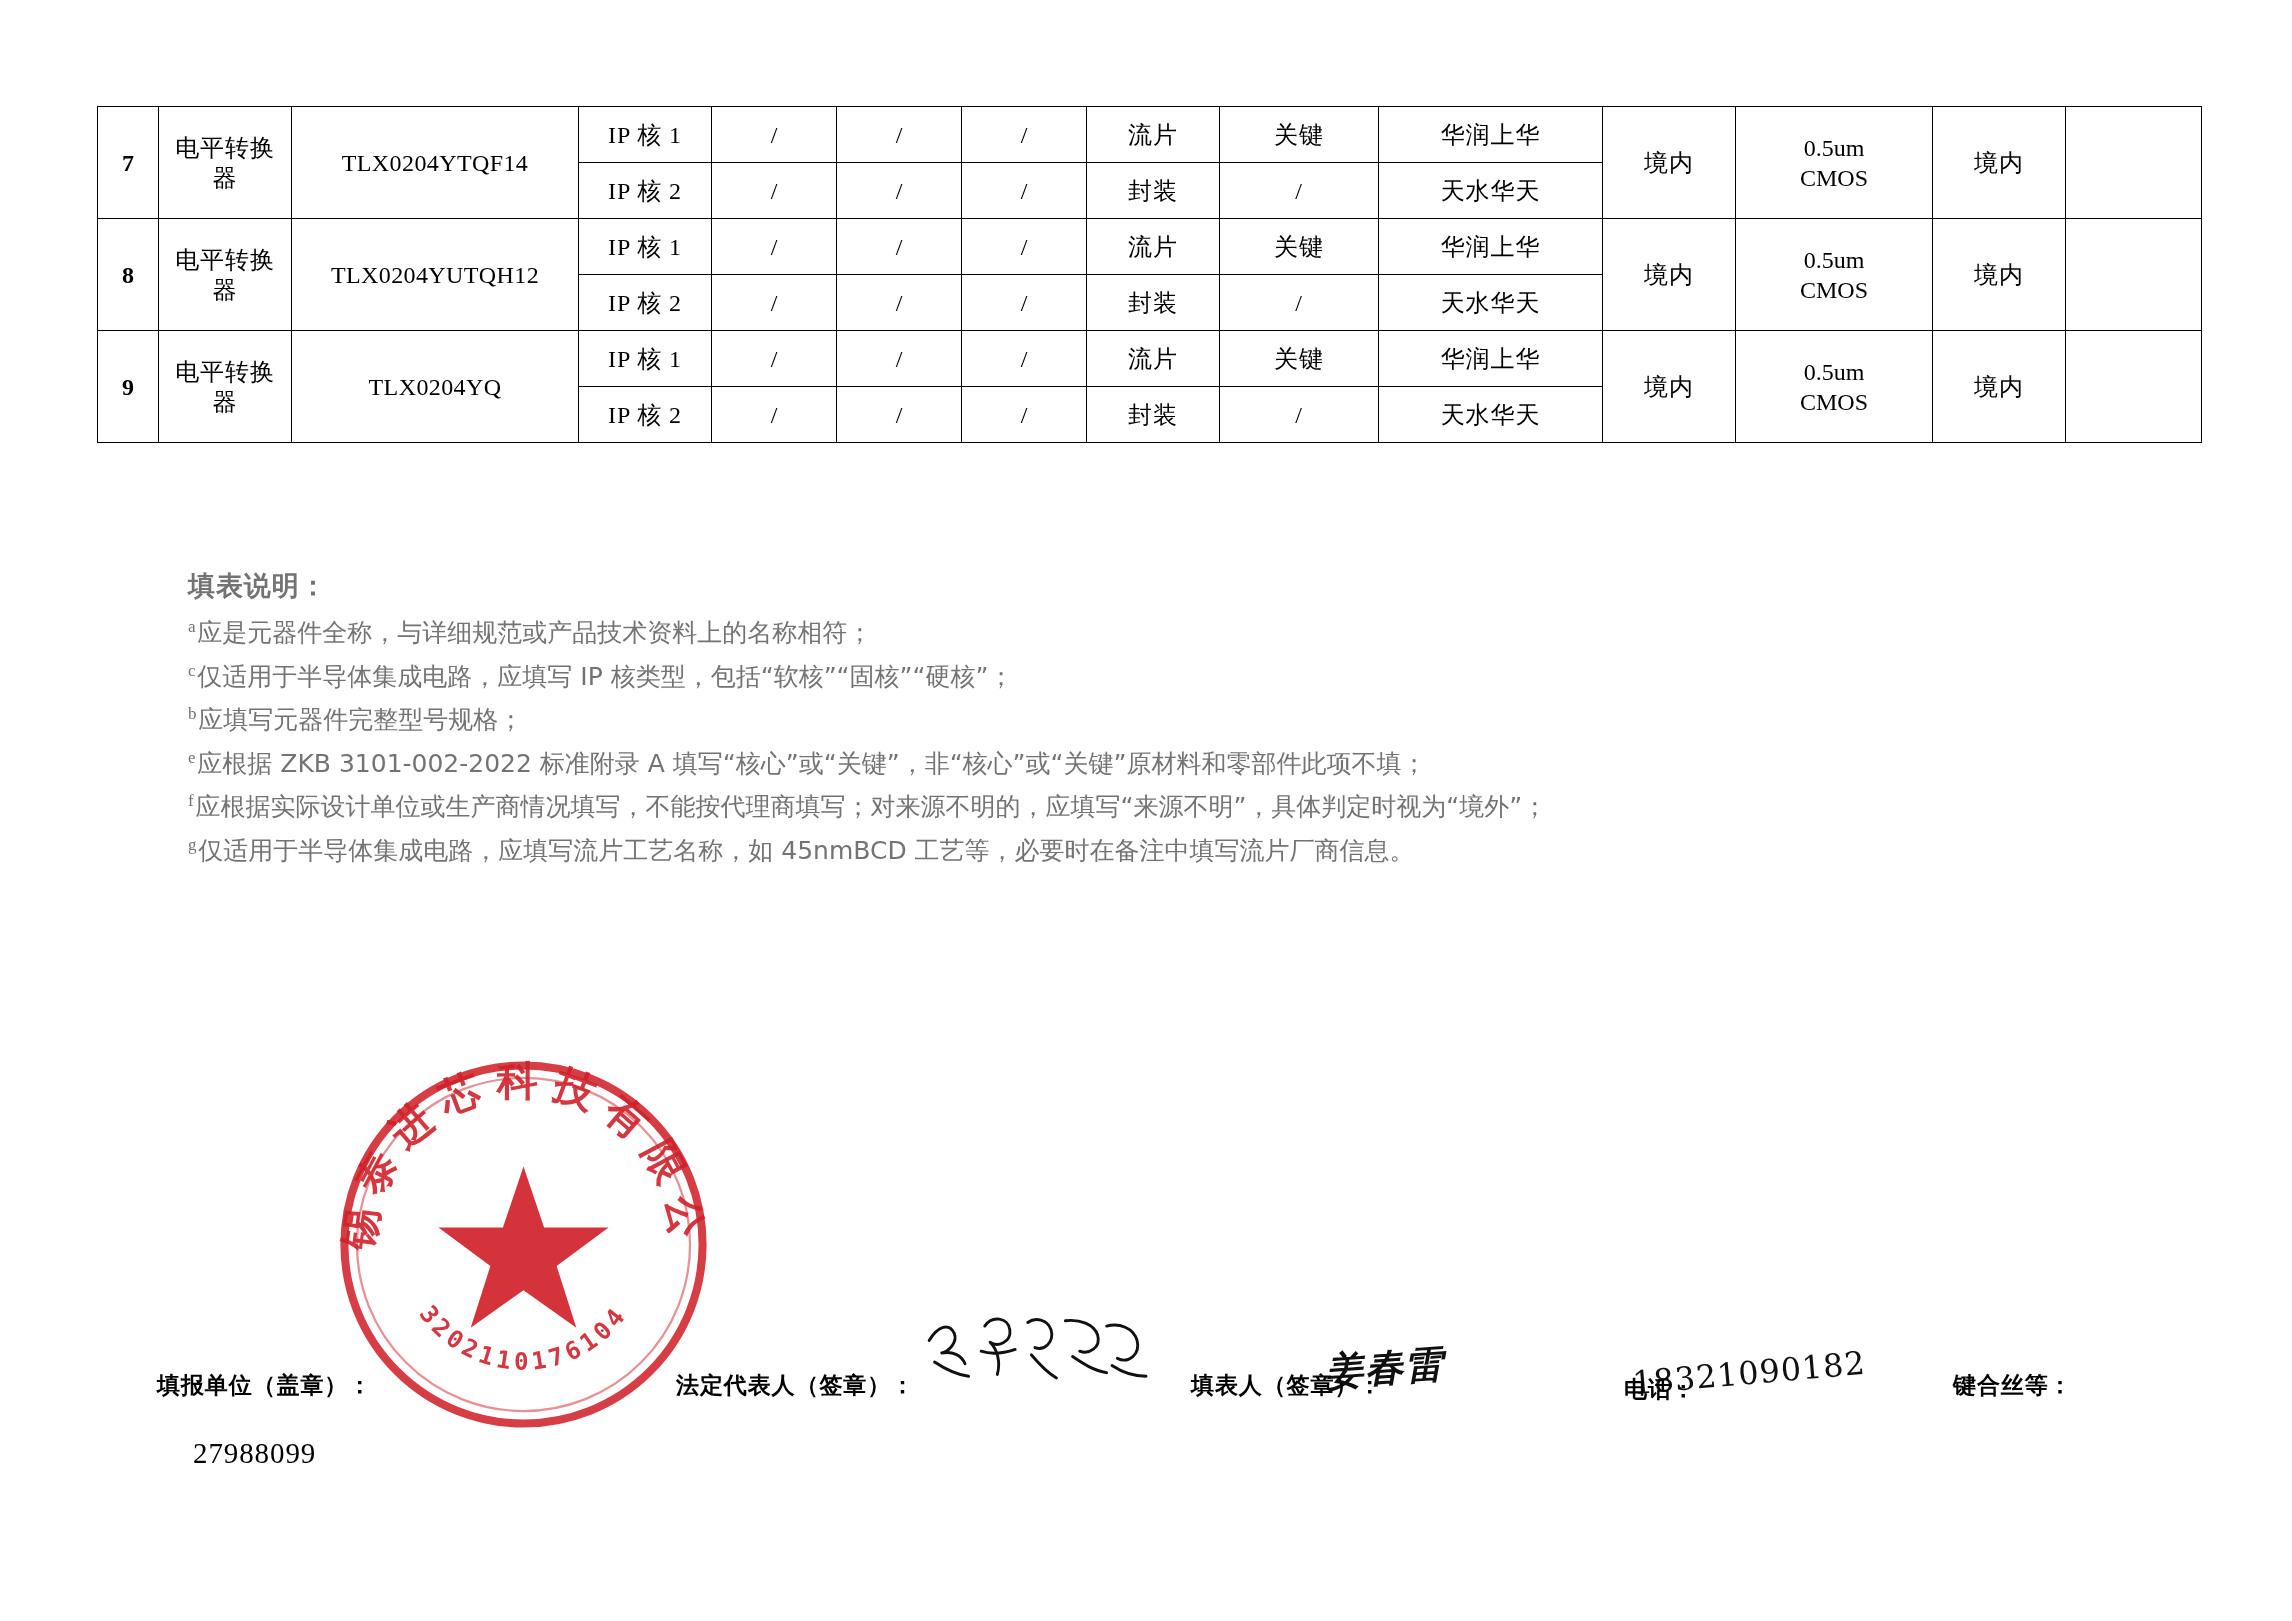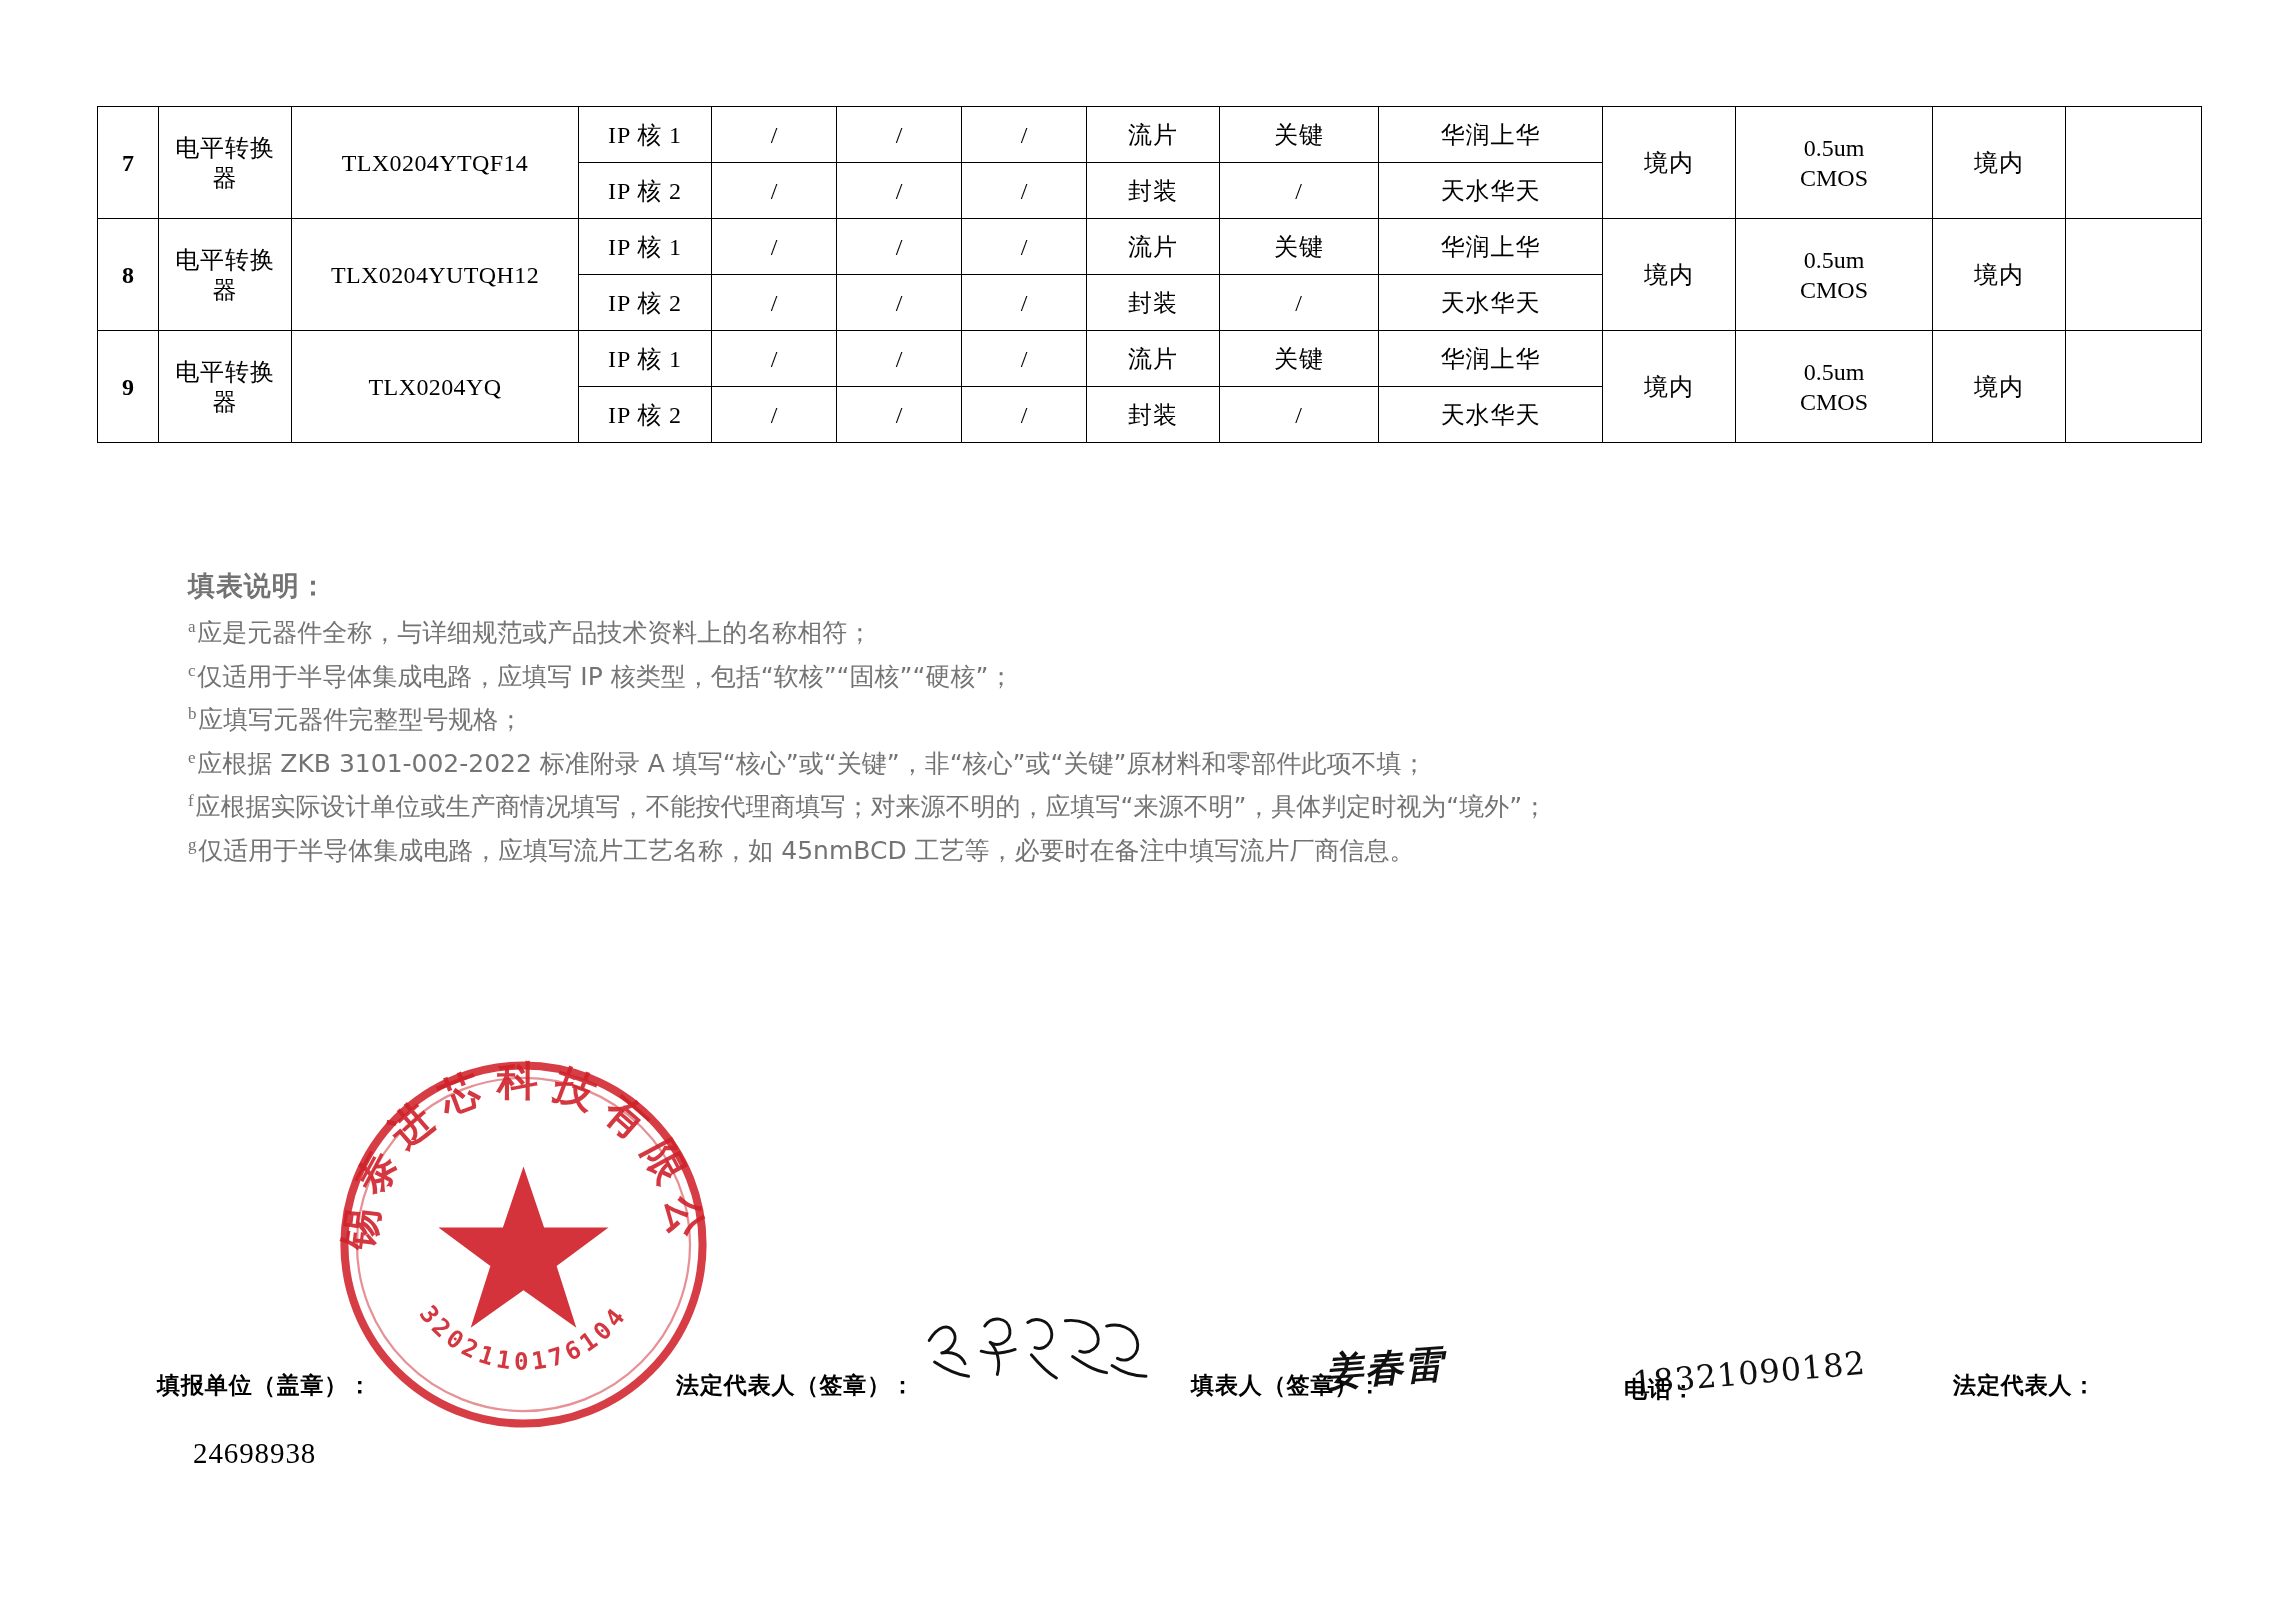--- a/index.html
+++ b/index.html
@@ -304,19 +304,19 @@
   </svg>
 
   <div class="hand hand-sign2">姜春雷</div>
   <div class="hand hand-phone">18321090182</div>
 
   <div class="sigrow">
     <span class="lbl" style="left:0px; top:0px;">填报单位（盖章）：</span>
     <span class="lbl" style="left:519px; top:0px;">法定代表人（签章）：</span>
     <span class="lbl" style="left:1034px; top:0px;">填表人（签章）：</span>
     <span class="lbl" style="left:1467px; top:4px;">电话：</span>
-    <span class="lbl" style="left:1796px; top:0px;">法定代表人：</span>
+    <span class="lbl" style="left:1796px; top:0px;">键合丝等：</span>
   </div>
 
-  <div class="date-val">24698938</div>
+  <div class="date-val">27988099</div>
 
 </div>
 
 
 </body></html>

